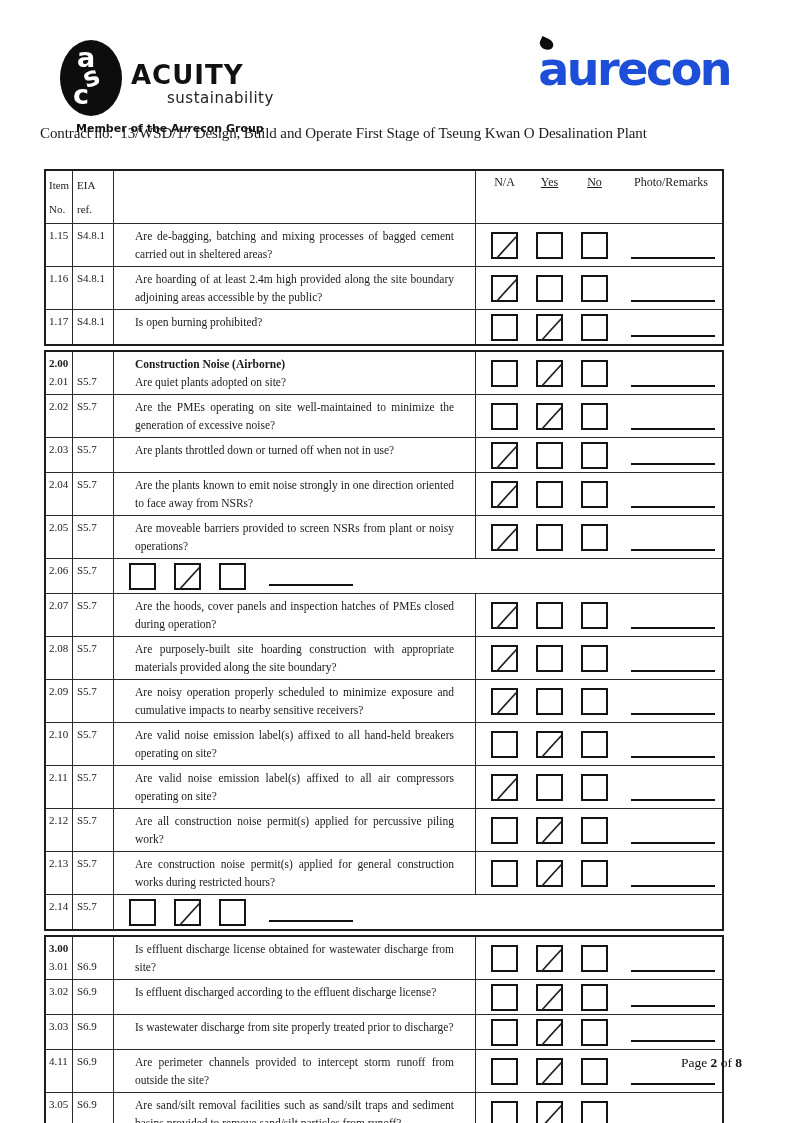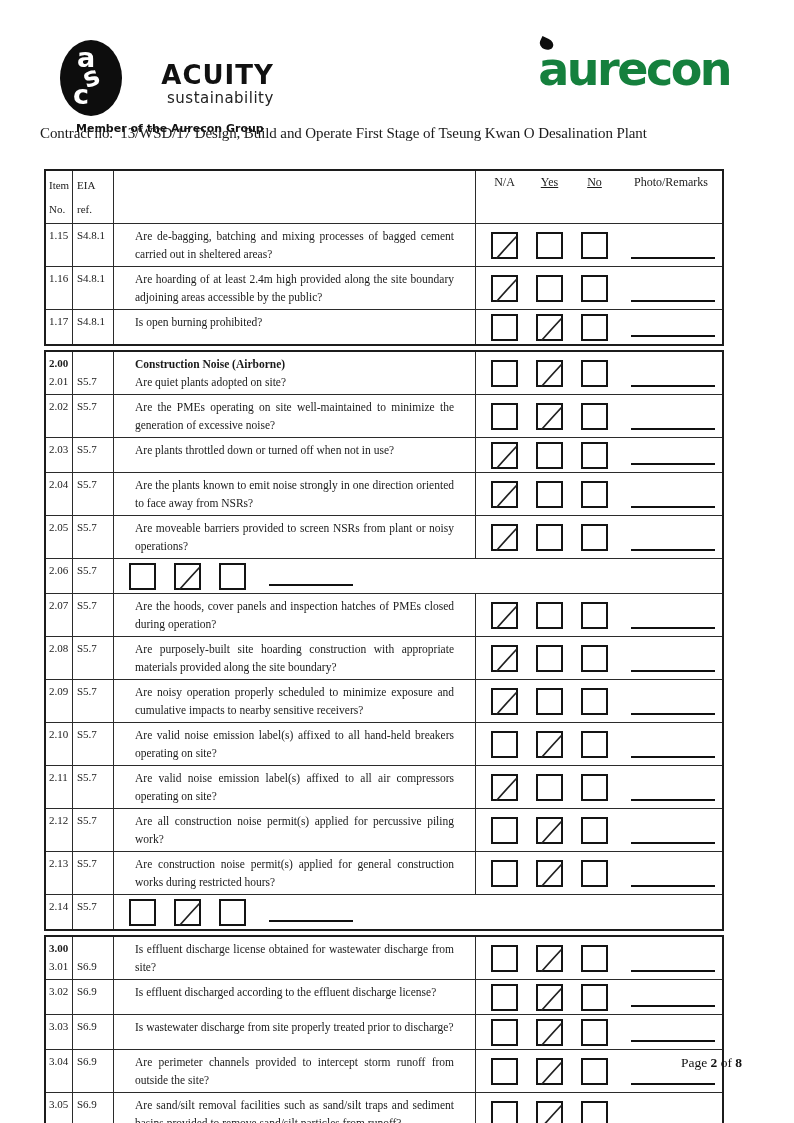--- a/index.html
+++ b/index.html
@@ -11,26 +11,26 @@
   }
 
   
   .logo-acuity { position:absolute; left:60px; top:40px; width:235px; }
   .acuity-top { display:flex; align-items:flex-end; }
   .oval { position:relative; width:62px; height:76px; background:#0d0d0d; border-radius:50%; flex:0 0 auto; }
   .oval .m { position:absolute; color:#fff; font-family:"DejaVu Sans", sans-serif; font-weight:bold; font-size:27px; line-height:1; }
   .oval .m0 { top:4px;  left:17px; }
   .oval .m1 { top:23px; left:23px; transform:rotate(-18deg); }
   .oval .m2 { top:41px; left:13px; }
-  .acuity-text { margin-left:9px; padding-bottom:9px;text-align:right; }
+  .acuity-text { margin-left:9px; padding-bottom:9px; }
   .acuity-name { font-family:"DejaVu Sans", sans-serif; font-weight:bold; font-size:26px; letter-spacing:1px; color:#111; line-height:1.05; }
   .acuity-sub  { font-family:"DejaVu Sans", sans-serif; font-size:15px; letter-spacing:.5px; color:#222; margin-left:36px; }
   .acuity-member { font-family:"DejaVu Sans", sans-serif; font-weight:bold; font-size:11px; color:#111; margin-top:6px; margin-left:16px; }
 
-  .logo-aurecon { position:absolute; right:64px; top:46px; font-family:"DejaVu Sans", sans-serif; font-weight:bold; font-size:46px; letter-spacing:-2.5px; color:#15803d; line-height:1; }
+  .logo-aurecon { position:absolute; right:64px; top:46px; font-family:"DejaVu Sans", sans-serif; font-weight:bold; font-size:46px; letter-spacing:-2.5px; color:#1d4ed8; line-height:1; }
   .aurecon-dot { position:absolute; left:3px; top:-9px; width:11px; height:14px; background:#0d0d0d; border-radius:55% 55% 55% 0; transform:rotate(115deg); }
 
   
   .title { position:absolute; top:125px; left:40px; width:714px; text-align:left; font-size:15px; font-weight:normal; white-space:pre-wrap; letter-spacing:-0.1px; }
 
   
   .table { position:absolute; top:145px; left:44px; width:680px; font-size:11.5px;margin-top:24px; }
   .block { border:2px solid #1c1c1c; margin-bottom:4px; background:#fff; }
   .row { display:flex; min-height:35px; border-top:1.4px solid #2b2b2b; }
   .block .row:first-child { border-top:none; }
@@ -521,21 +521,21 @@
               <svg width="31" height="31" viewBox="0 0 31 31">
                 <path d="M6 26 Q13 18 25 5" fill="none" stroke="#222" stroke-width="1.8" stroke-linecap="round"></path>
               </svg>
             </div>
             <div class="cb"></div>
             <div class="remarks-line"></div>
           </div>
         </div>
         <div class="row">
           <div class="c-item">
-            <div class="ln">3.04</div>
+            <div class="ln">4.11</div>
           </div>
           <div class="c-eia">
             <div class="ln">S6.9</div>
           </div>
           <div class="c-q">
             <div class="q-text">Are perimeter channels provided to intercept storm runoff from outside the site?</div>
           </div>
           <div class="c-checks">
             <div class="cb"></div>
             <div class="cb">

